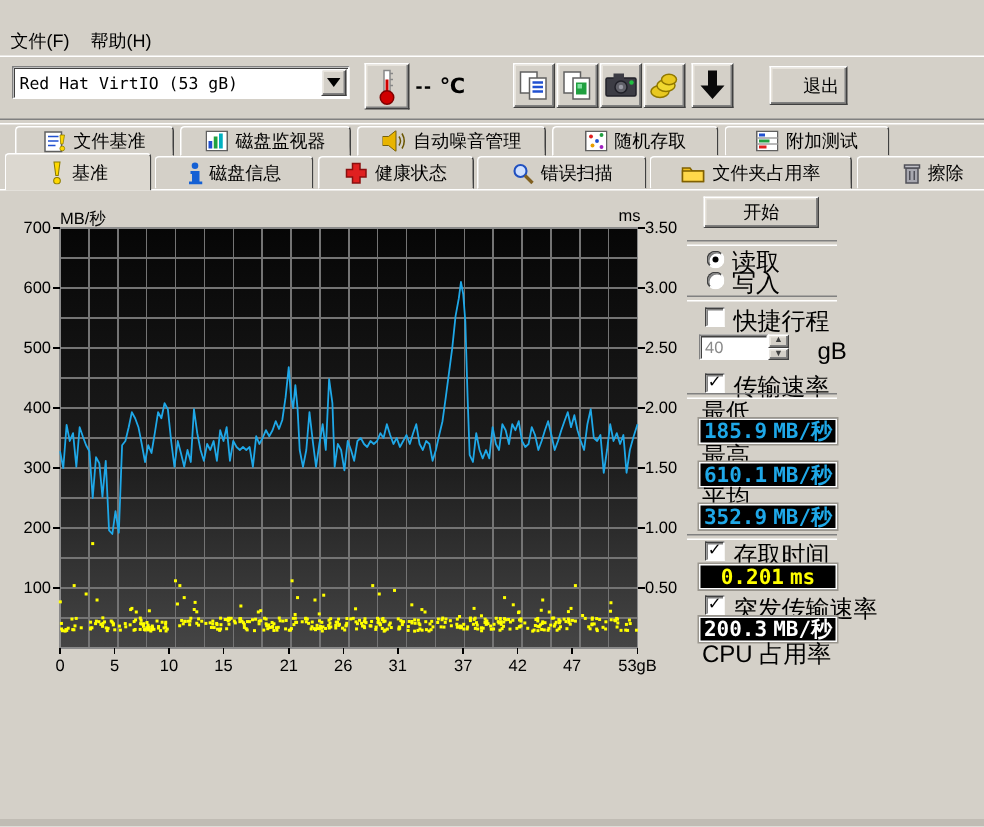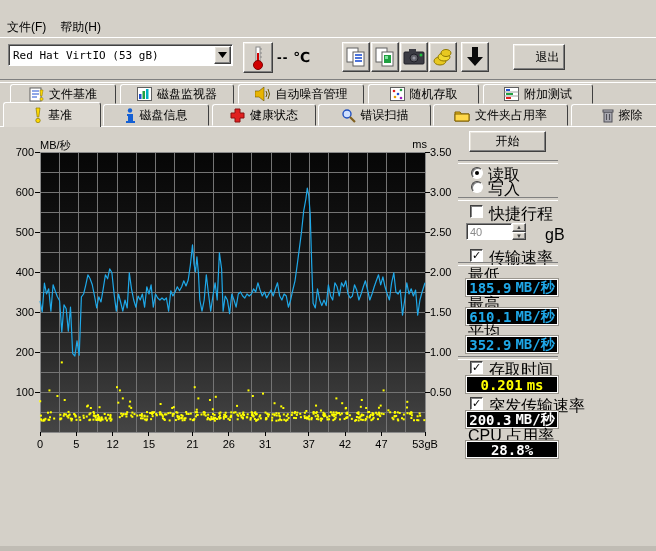--- a/index.html
+++ b/index.html
@@ -823,42 +823,39 @@
   </div>
 
   <div class="check" style="left:470px;top:397px;"><span>✓</span></div>
   <span class="lbl" style="left:489px;top:396px;">突发传输速率</span>
   <div class="valbox wht" style="top:411px;">
     <span>200.3</span>
     <span>MB/秒</span>
   </div>
 
   <span class="lbl" style="left:468px;top:426px;">CPU 占用率</span>
-  <div class="valbox wht" style="top:441px;">
-    <span>28.8%</span>
-  </div>
 
   <div class="abs bottomedge"></div>
 <div class="tick l" style="left: 8px; top: 146px;">700</div>
     <div class="tick l" style="left: 8px; top: 186px;">600</div>
     <div class="tick l" style="left: 8px; top: 226px;">500</div>
     <div class="tick l" style="left: 8px; top: 266px;">400</div>
     <div class="tick l" style="left: 8px; top: 306px;">300</div>
     <div class="tick l" style="left: 8px; top: 346px;">200</div>
     <div class="tick l" style="left: 8px; top: 386px;">100</div>
     <div class="tick r" style="left: 430px; top: 146px;">3.50</div>
     <div class="tick r" style="left: 430px; top: 186px;">3.00</div>
     <div class="tick r" style="left: 430px; top: 226px;">2.50</div>
     <div class="tick r" style="left: 430px; top: 266px;">2.00</div>
     <div class="tick r" style="left: 430px; top: 306px;">1.50</div>
     <div class="tick r" style="left: 430px; top: 346px;">1.00</div>
     <div class="tick r" style="left: 430px; top: 386px;">0.50</div>
     <div class="tick x" style="left: 22px; top: 438px;">0</div>
     <div class="tick x" style="left: 58.3208px; top: 438px;">5</div>
-    <div class="tick x" style="left: 94.6415px; top: 438px;">12</div>
+    <div class="tick x" style="left: 94.6415px; top: 438px;">10</div>
     <div class="tick x" style="left: 130.962px; top: 438px;">15</div>
     <div class="tick x" style="left: 174.547px; top: 438px;">21</div>
     <div class="tick x" style="left: 210.868px; top: 438px;">26</div>
     <div class="tick x" style="left: 247.189px; top: 438px;">31</div>
     <div class="tick x" style="left: 290.774px; top: 438px;">37</div>
     <div class="tick x" style="left: 327.094px; top: 438px;">42</div>
     <div class="tick x" style="left: 363.415px; top: 438px;">47</div>
     <div class="tick x" style="left: 407px; top: 438px;">53gB</div>
   </div>
 

